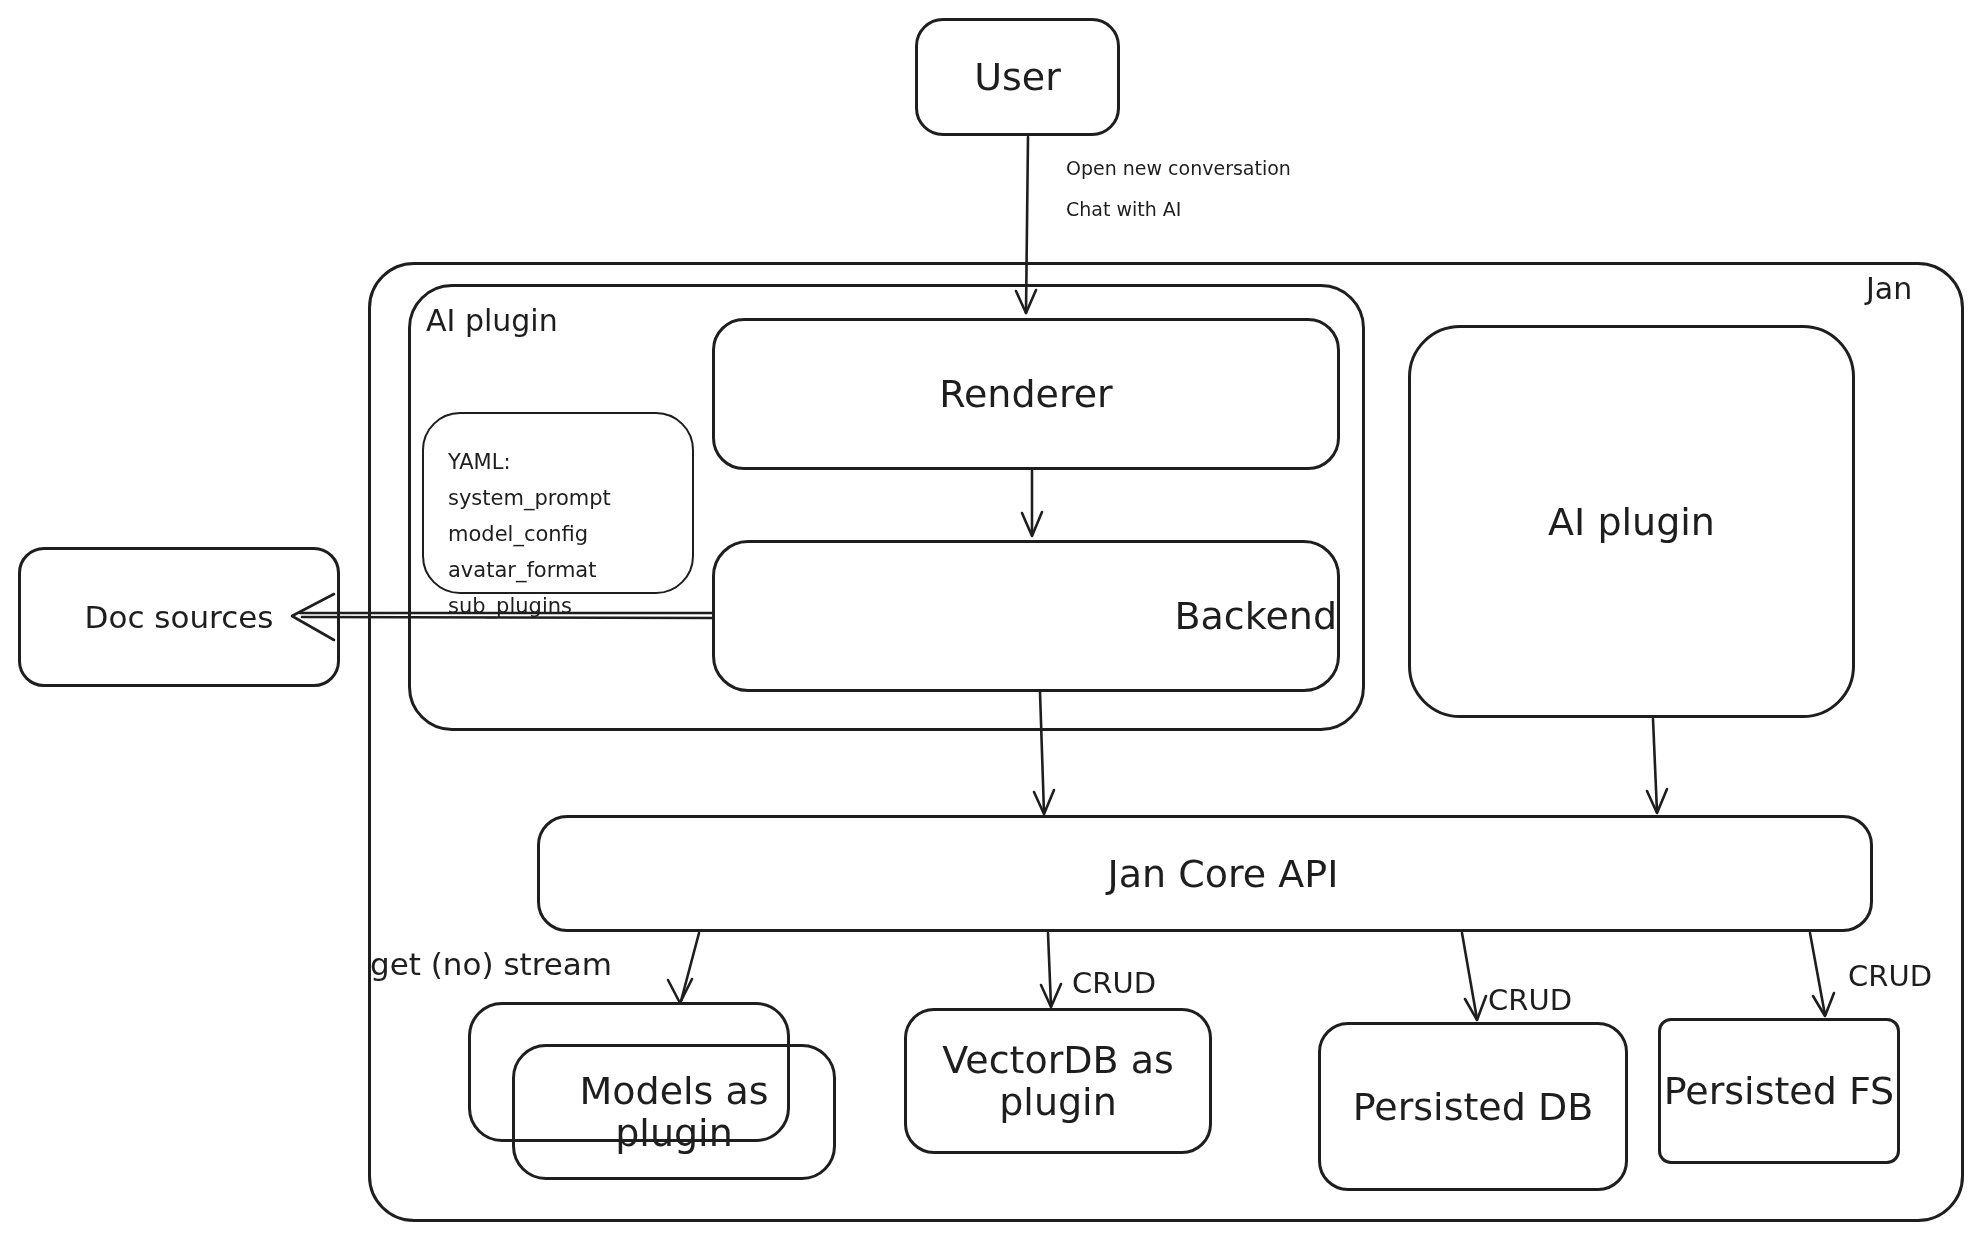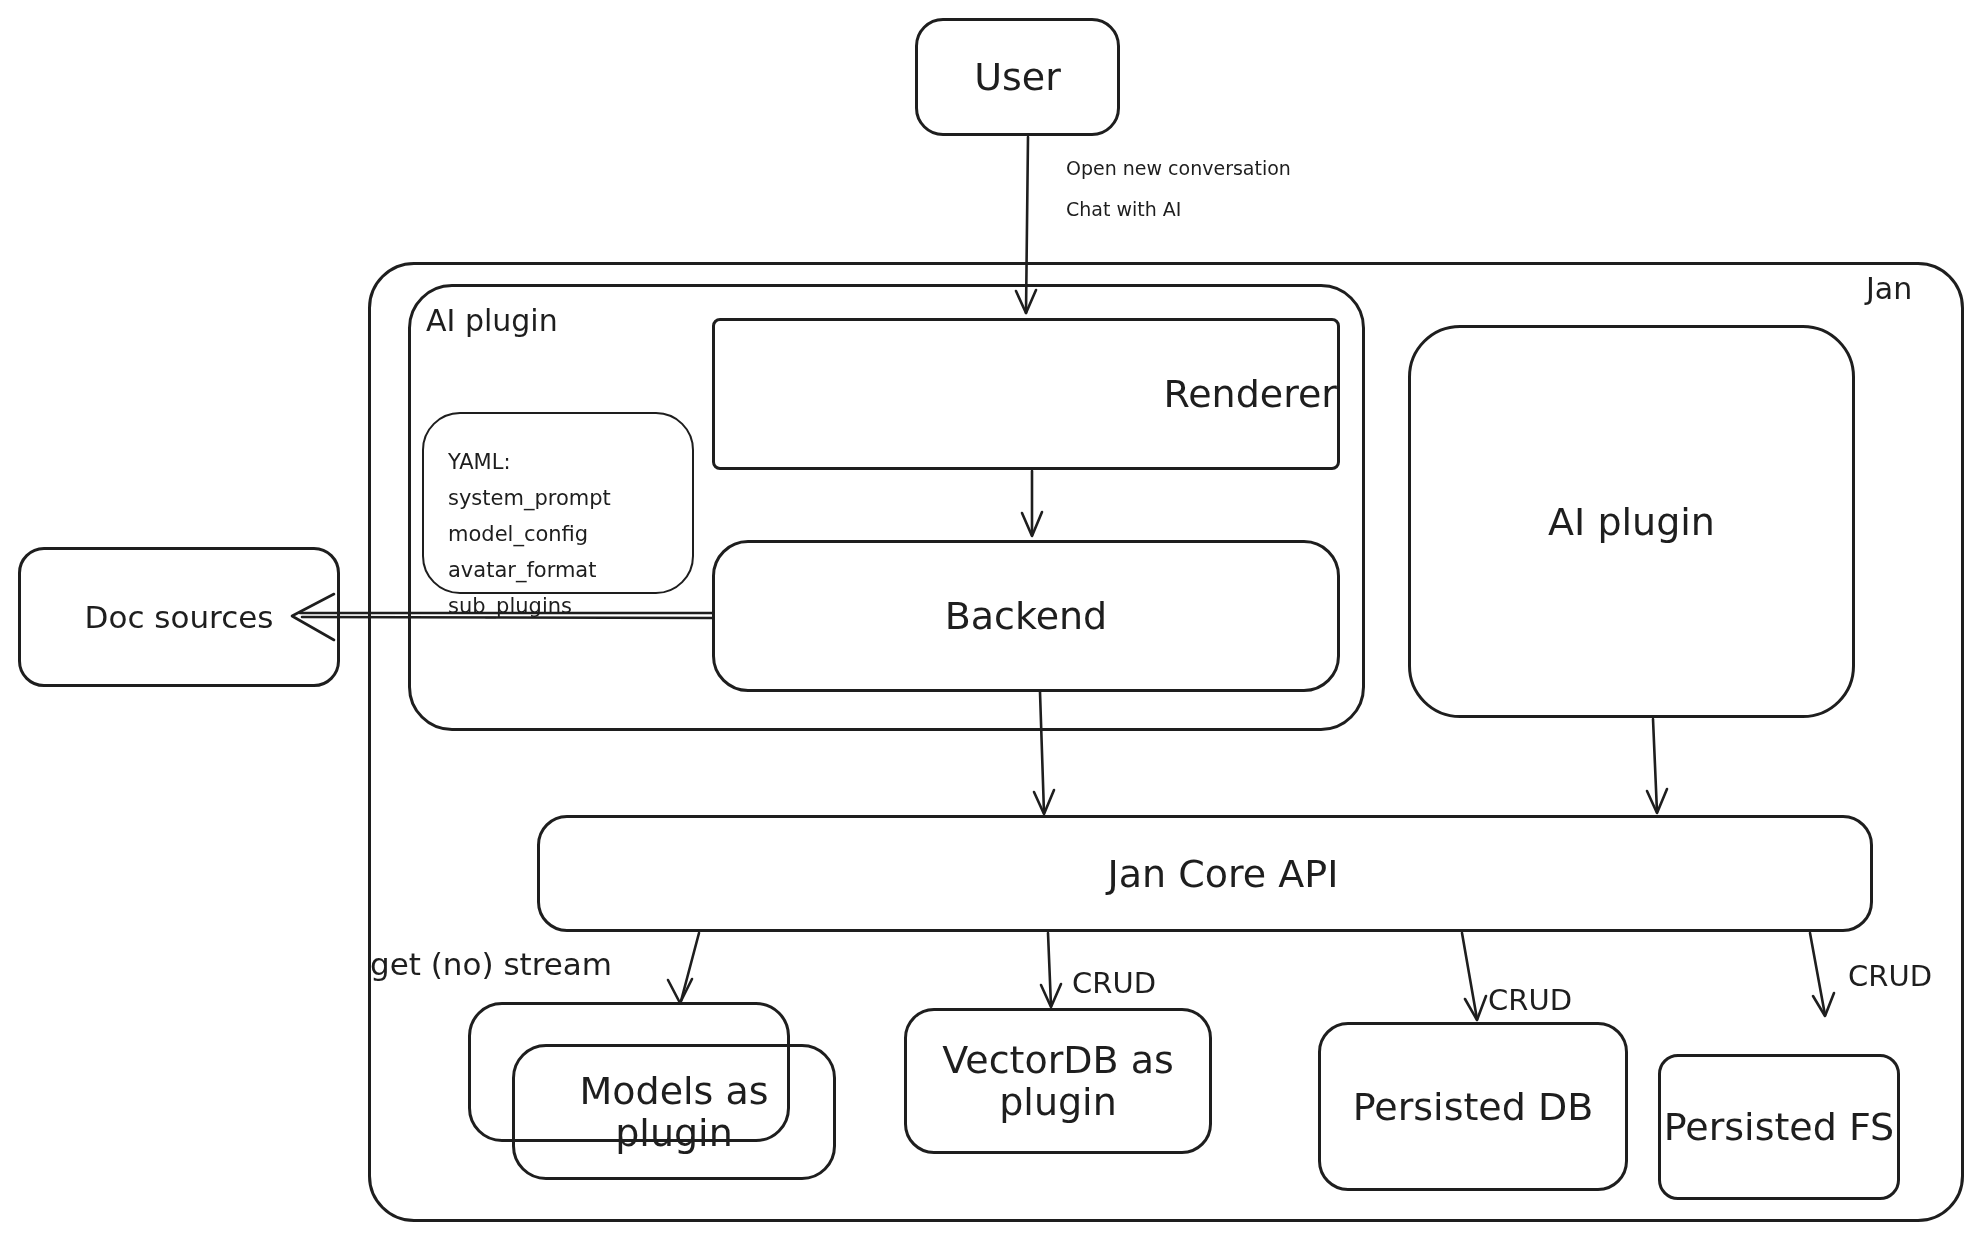--- a/index.html
+++ b/index.html
@@ -77,25 +77,25 @@
 <div class="container-box" style="left:368px; top:262px; width:1596px; height:960px; border-radius:46px;"></div>
 <div class="floating-label" style="left:1866px; top:268px;">Jan</div>
 
 <div class="container-box" style="left:408px; top:284px; width:957px; height:447px; border-radius:44px;"></div>
 <div class="floating-label" style="left:426px; top:300px;">AI plugin</div>
 
 <div class="node" style="left:915px; top:18px; width:205px; height:118px; border-radius:28px;">
   <span>User</span>
 </div>
 
-<div class="node" style="left:712px; top:318px; width:628px; height:152px; border-radius:8px;justify-content:flex-end;">
+<div class="node" style="left:712px; top:318px; width:628px; height:152px; border-radius:32px;">
   <span>Renderer</span>
 </div>
 
-<div class="node" style="left:712px; top:540px; width:628px; height:152px; border-radius:36px;">
+<div class="node" style="left:712px; top:540px; width:628px; height:152px; border-radius:36px;justify-content:flex-end;">
   <span>Backend</span>
 </div>
 
 <div class="yaml-box" style="left:422px; top:412px; width:272px; height:182px;"></div>
 <div class="yaml-text">YAML:
 system_prompt
 model_config
 avatar_format
 sub_plugins</div>
 
@@ -120,21 +120,21 @@
 
 <div class="node" style="left:904px; top:1008px; width:308px; height:146px; border-radius:30px;">
   <span>VectorDB as
 plugin</span>
 </div>
 
 <div class="node" style="left:1318px; top:1022px; width:310px; height:169px; border-radius:30px;">
   <span>Persisted DB</span>
 </div>
 
-<div class="node" style="left:1658px; top:1054px; width:242px; height:146px; border-radius:20px;">
+<div class="node" style="left:1658px; top:1018px; width:242px; height:146px; border-radius:13px;">
   <span>Persisted FS</span>
 </div>
 
 <div class="floating-label" style="left:1066px; top:148px; font-size:19px;">Open new conversation
 Chat with AI</div>
 <div class="floating-label" style="left:370px; top:944px; font-size:31px;">get (no) stream</div>
 <div class="floating-label" style="left:1072px; top:963px; font-size:29px;">CRUD</div>
 <div class="floating-label" style="left:1488px; top:980px; font-size:29px;">CRUD</div>
 <div class="floating-label" style="left:1848px; top:956px; font-size:29px;">CRUD</div>
 

